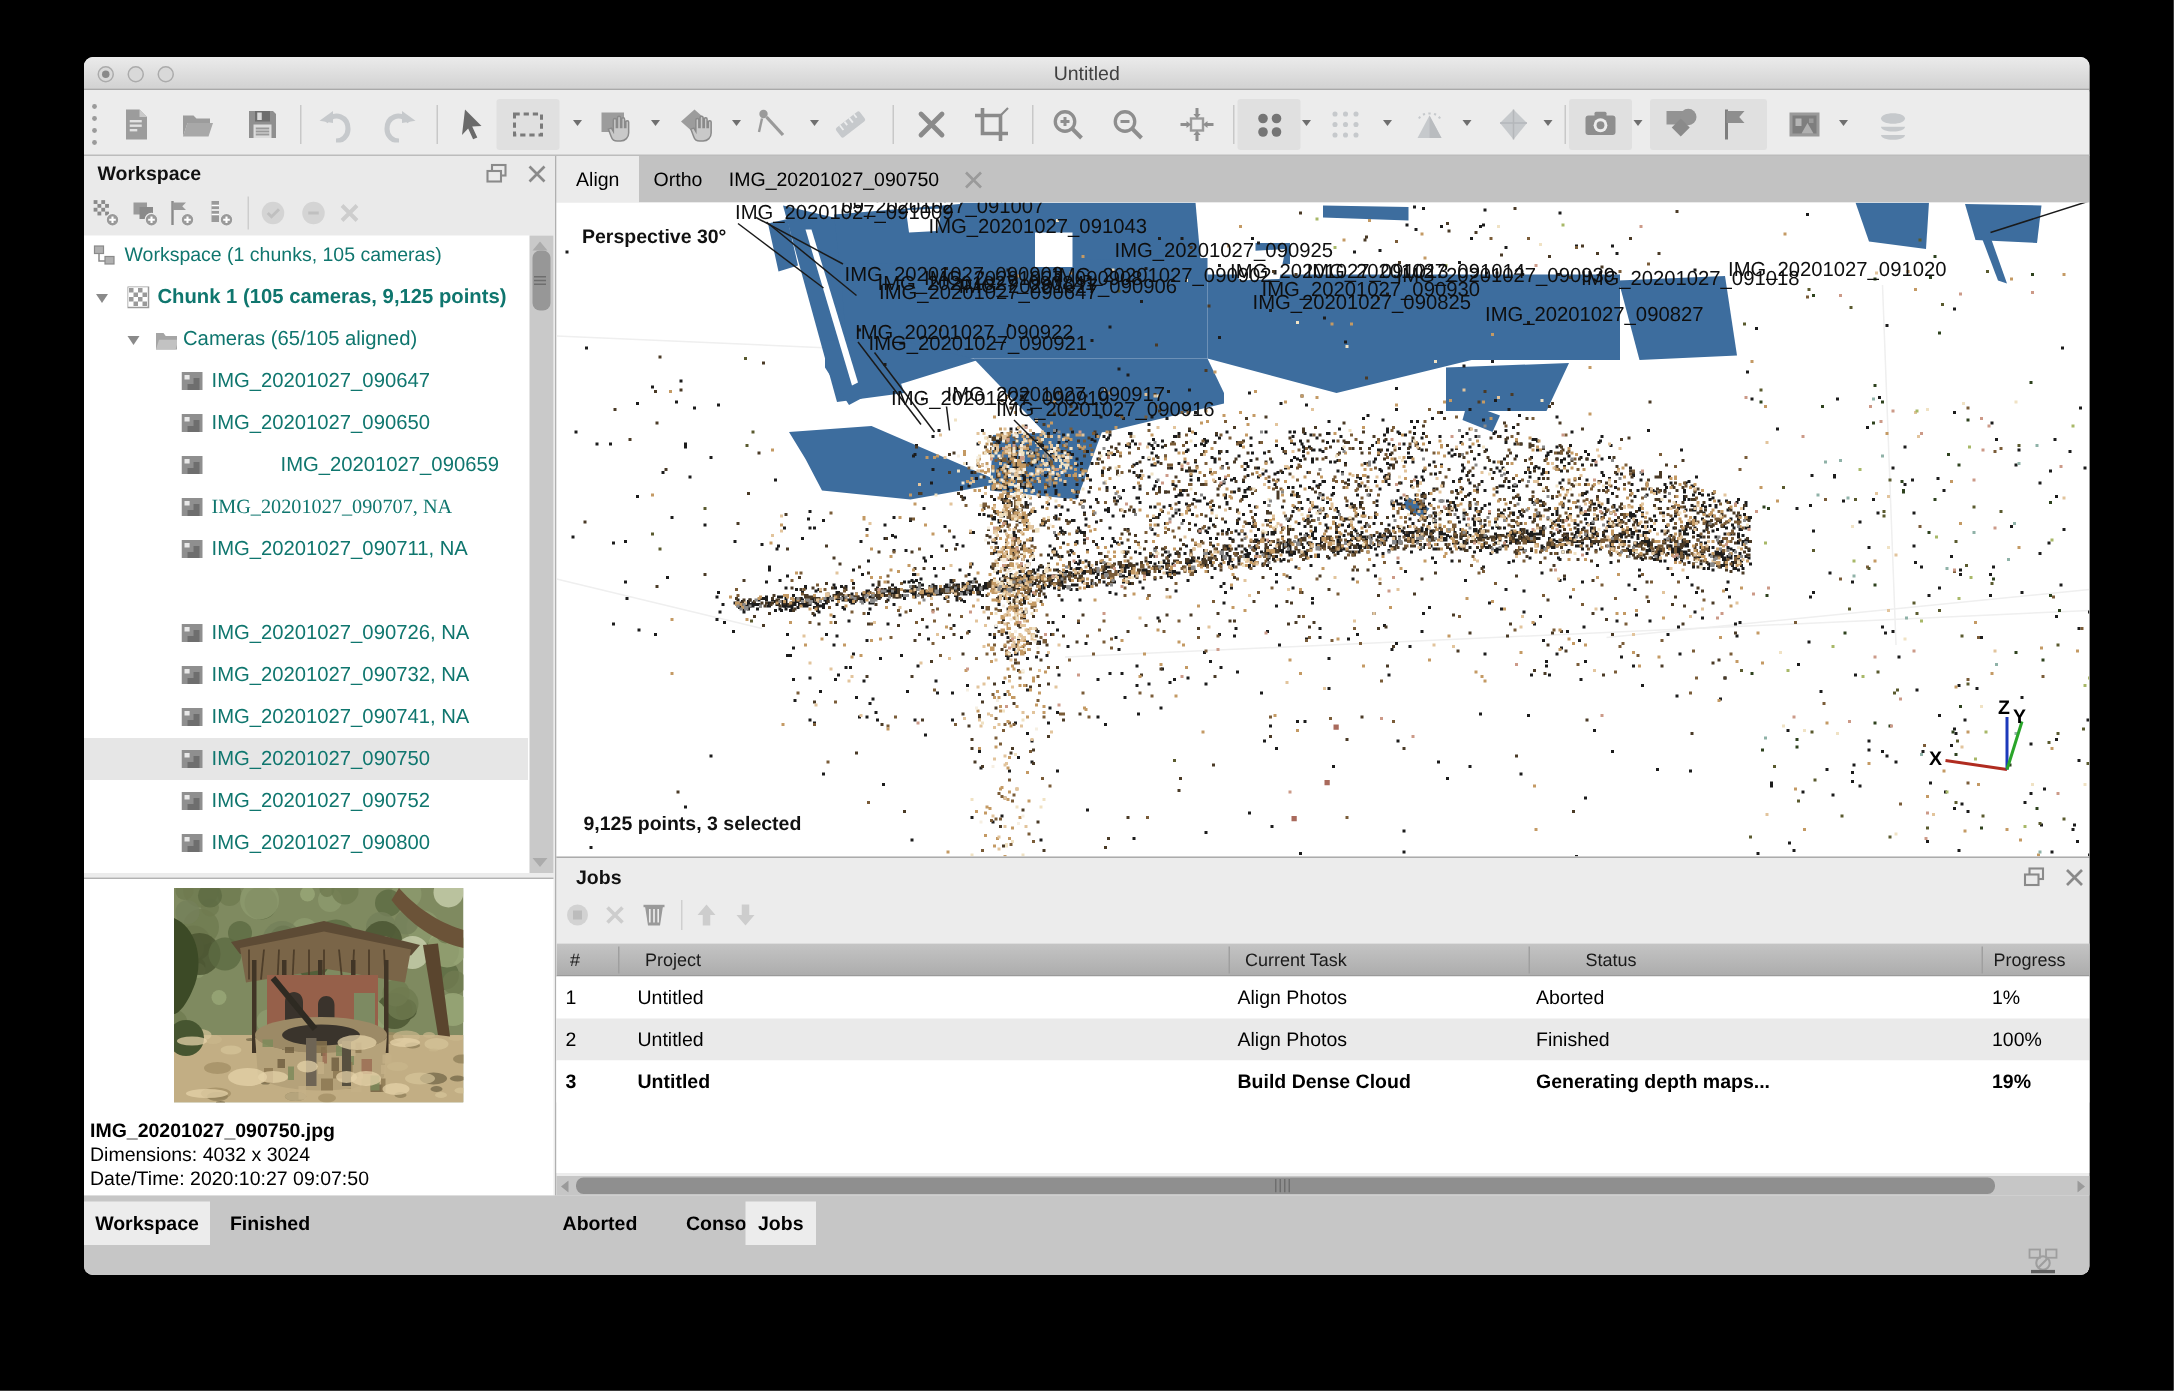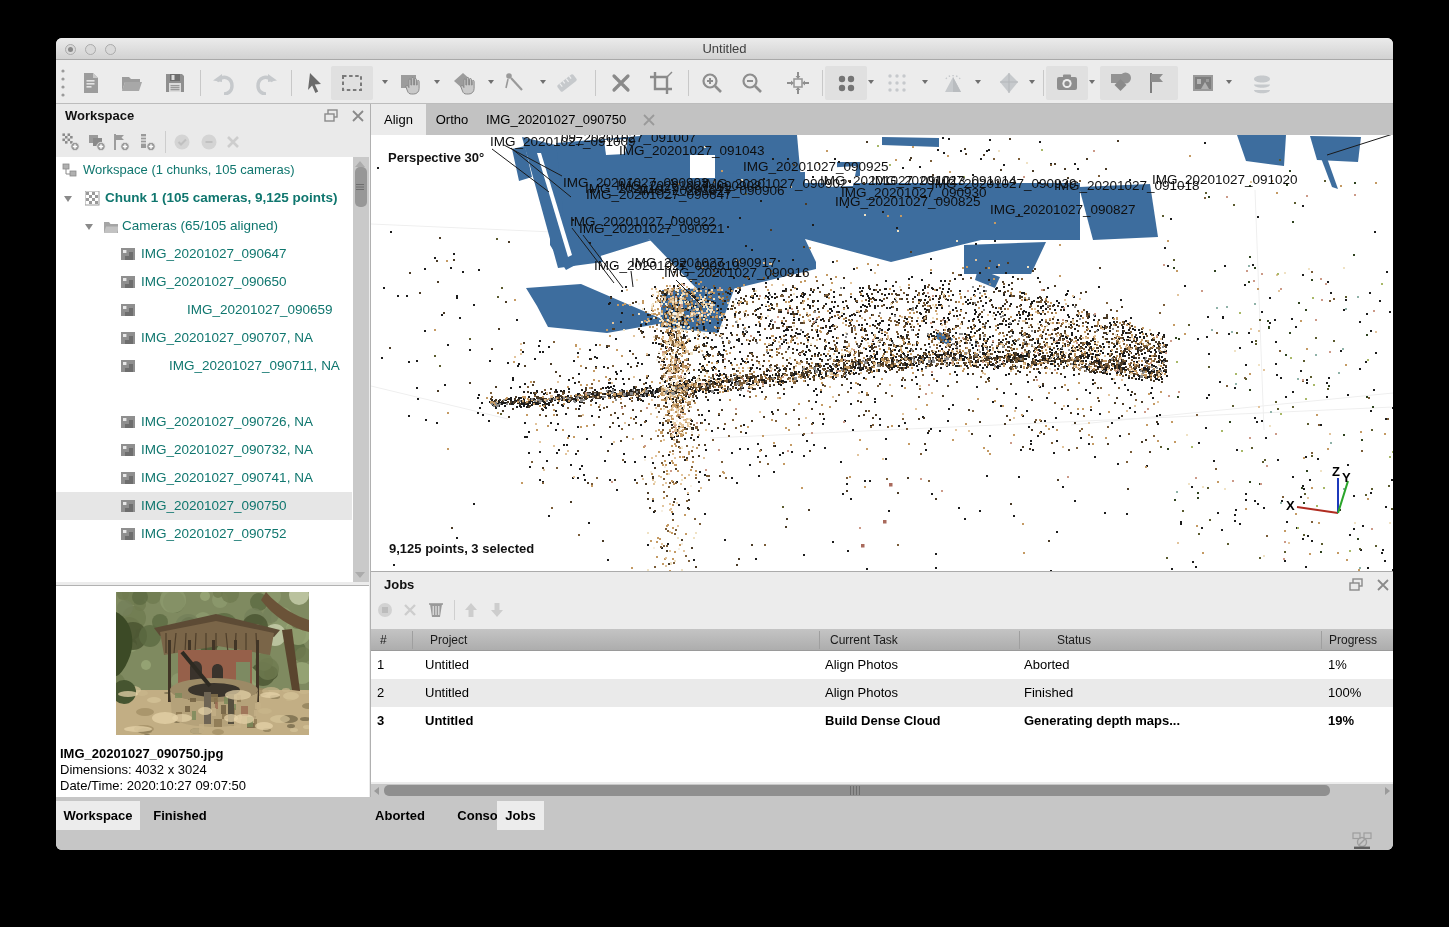--- a/index.html
+++ b/index.html
@@ -325,29 +325,29 @@
             <path fill="#6e6e6e" d="M8 5h4v8H8zM4 9h8v4H4z"></path>
           </svg>
           <span style="position:absolute;left:85px;margin-left:46px;">IMG_20201027_090659</span>
         </div>
 <div class="trow" style="top:167px">
           <svg class="tico" style="left:65px" width="15" height="15" viewBox="0 0 15 15">
             <rect x="0" y="1" width="14" height="12" fill="#8f8f8f"></rect>
             <rect x="2" y="3" width="3.4" height="3" fill="#e8e8e8"></rect>
             <path fill="#6e6e6e" d="M8 5h4v8H8zM4 9h8v4H4z"></path>
           </svg>
-          <span style="position:absolute;left:85px;">IMG_20201027_090707, NA</span>
+          <span style="position:absolute;left:85px;font-family:Liberation Serif, serif;">IMG_20201027_090707, NA</span>
         </div>
 <div class="trow" style="top:195px">
           <svg class="tico" style="left:65px" width="15" height="15" viewBox="0 0 15 15">
             <rect x="0" y="1" width="14" height="12" fill="#8f8f8f"></rect>
             <rect x="2" y="3" width="3.4" height="3" fill="#e8e8e8"></rect>
             <path fill="#6e6e6e" d="M8 5h4v8H8zM4 9h8v4H4z"></path>
           </svg>
-          <span style="position:absolute;left:85px;margin-left:28px;">IMG_20201027_090711, NA</span>
+          <span style="position:absolute;left:85px;">IMG_20201027_090711, NA</span>
         </div>
 <div class="trow" style="top:251px">
           <svg class="tico" style="left:65px" width="15" height="15" viewBox="0 0 15 15">
             <rect x="0" y="1" width="14" height="12" fill="#8f8f8f"></rect>
             <rect x="2" y="3" width="3.4" height="3" fill="#e8e8e8"></rect>
             <path fill="#6e6e6e" d="M8 5h4v8H8zM4 9h8v4H4z"></path>
           </svg>
           <span style="position:absolute;left:85px;">IMG_20201027_090726, NA</span>
         </div>
 <div class="trow" style="top:279px">
@@ -374,20 +374,28 @@
           </svg>
           <span style="position:absolute;left:85px;">IMG_20201027_090750</span>
         </div>
 <div class="trow" style="top:363px">
           <svg class="tico" style="left:65px" width="15" height="15" viewBox="0 0 15 15">
             <rect x="0" y="1" width="14" height="12" fill="#8f8f8f"></rect>
             <rect x="2" y="3" width="3.4" height="3" fill="#e8e8e8"></rect>
             <path fill="#6e6e6e" d="M8 5h4v8H8zM4 9h8v4H4z"></path>
           </svg>
           <span style="position:absolute;left:85px;">IMG_20201027_090752</span>
+        </div>
+<div class="trow" style="top:391px">
+          <svg class="tico" style="left:65px" width="15" height="15" viewBox="0 0 15 15">
+            <rect x="0" y="1" width="14" height="12" fill="#8f8f8f"></rect>
+            <rect x="2" y="3" width="3.4" height="3" fill="#e8e8e8"></rect>
+            <path fill="#6e6e6e" d="M8 5h4v8H8zM4 9h8v4H4z"></path>
+          </svg>
+          <span style="position:absolute;left:85px;">IMG_20201027_090800</span>
         </div>
       </div>
 <div id="tscroll">
         <div id="tthumb"></div>
       </div>
 <svg class="abs" style="left:298px;top:55px" width="12" height="9" viewBox="0 0 12 9">
         <path fill="#ababab" d="M6 2l5 6H1z"></path>
       </svg>
       <svg class="abs" style="left:298px;top:467px" width="12" height="9" viewBox="0 0 12 9">
         <path fill="#ababab" d="M6 7L1 1h10z"></path>

